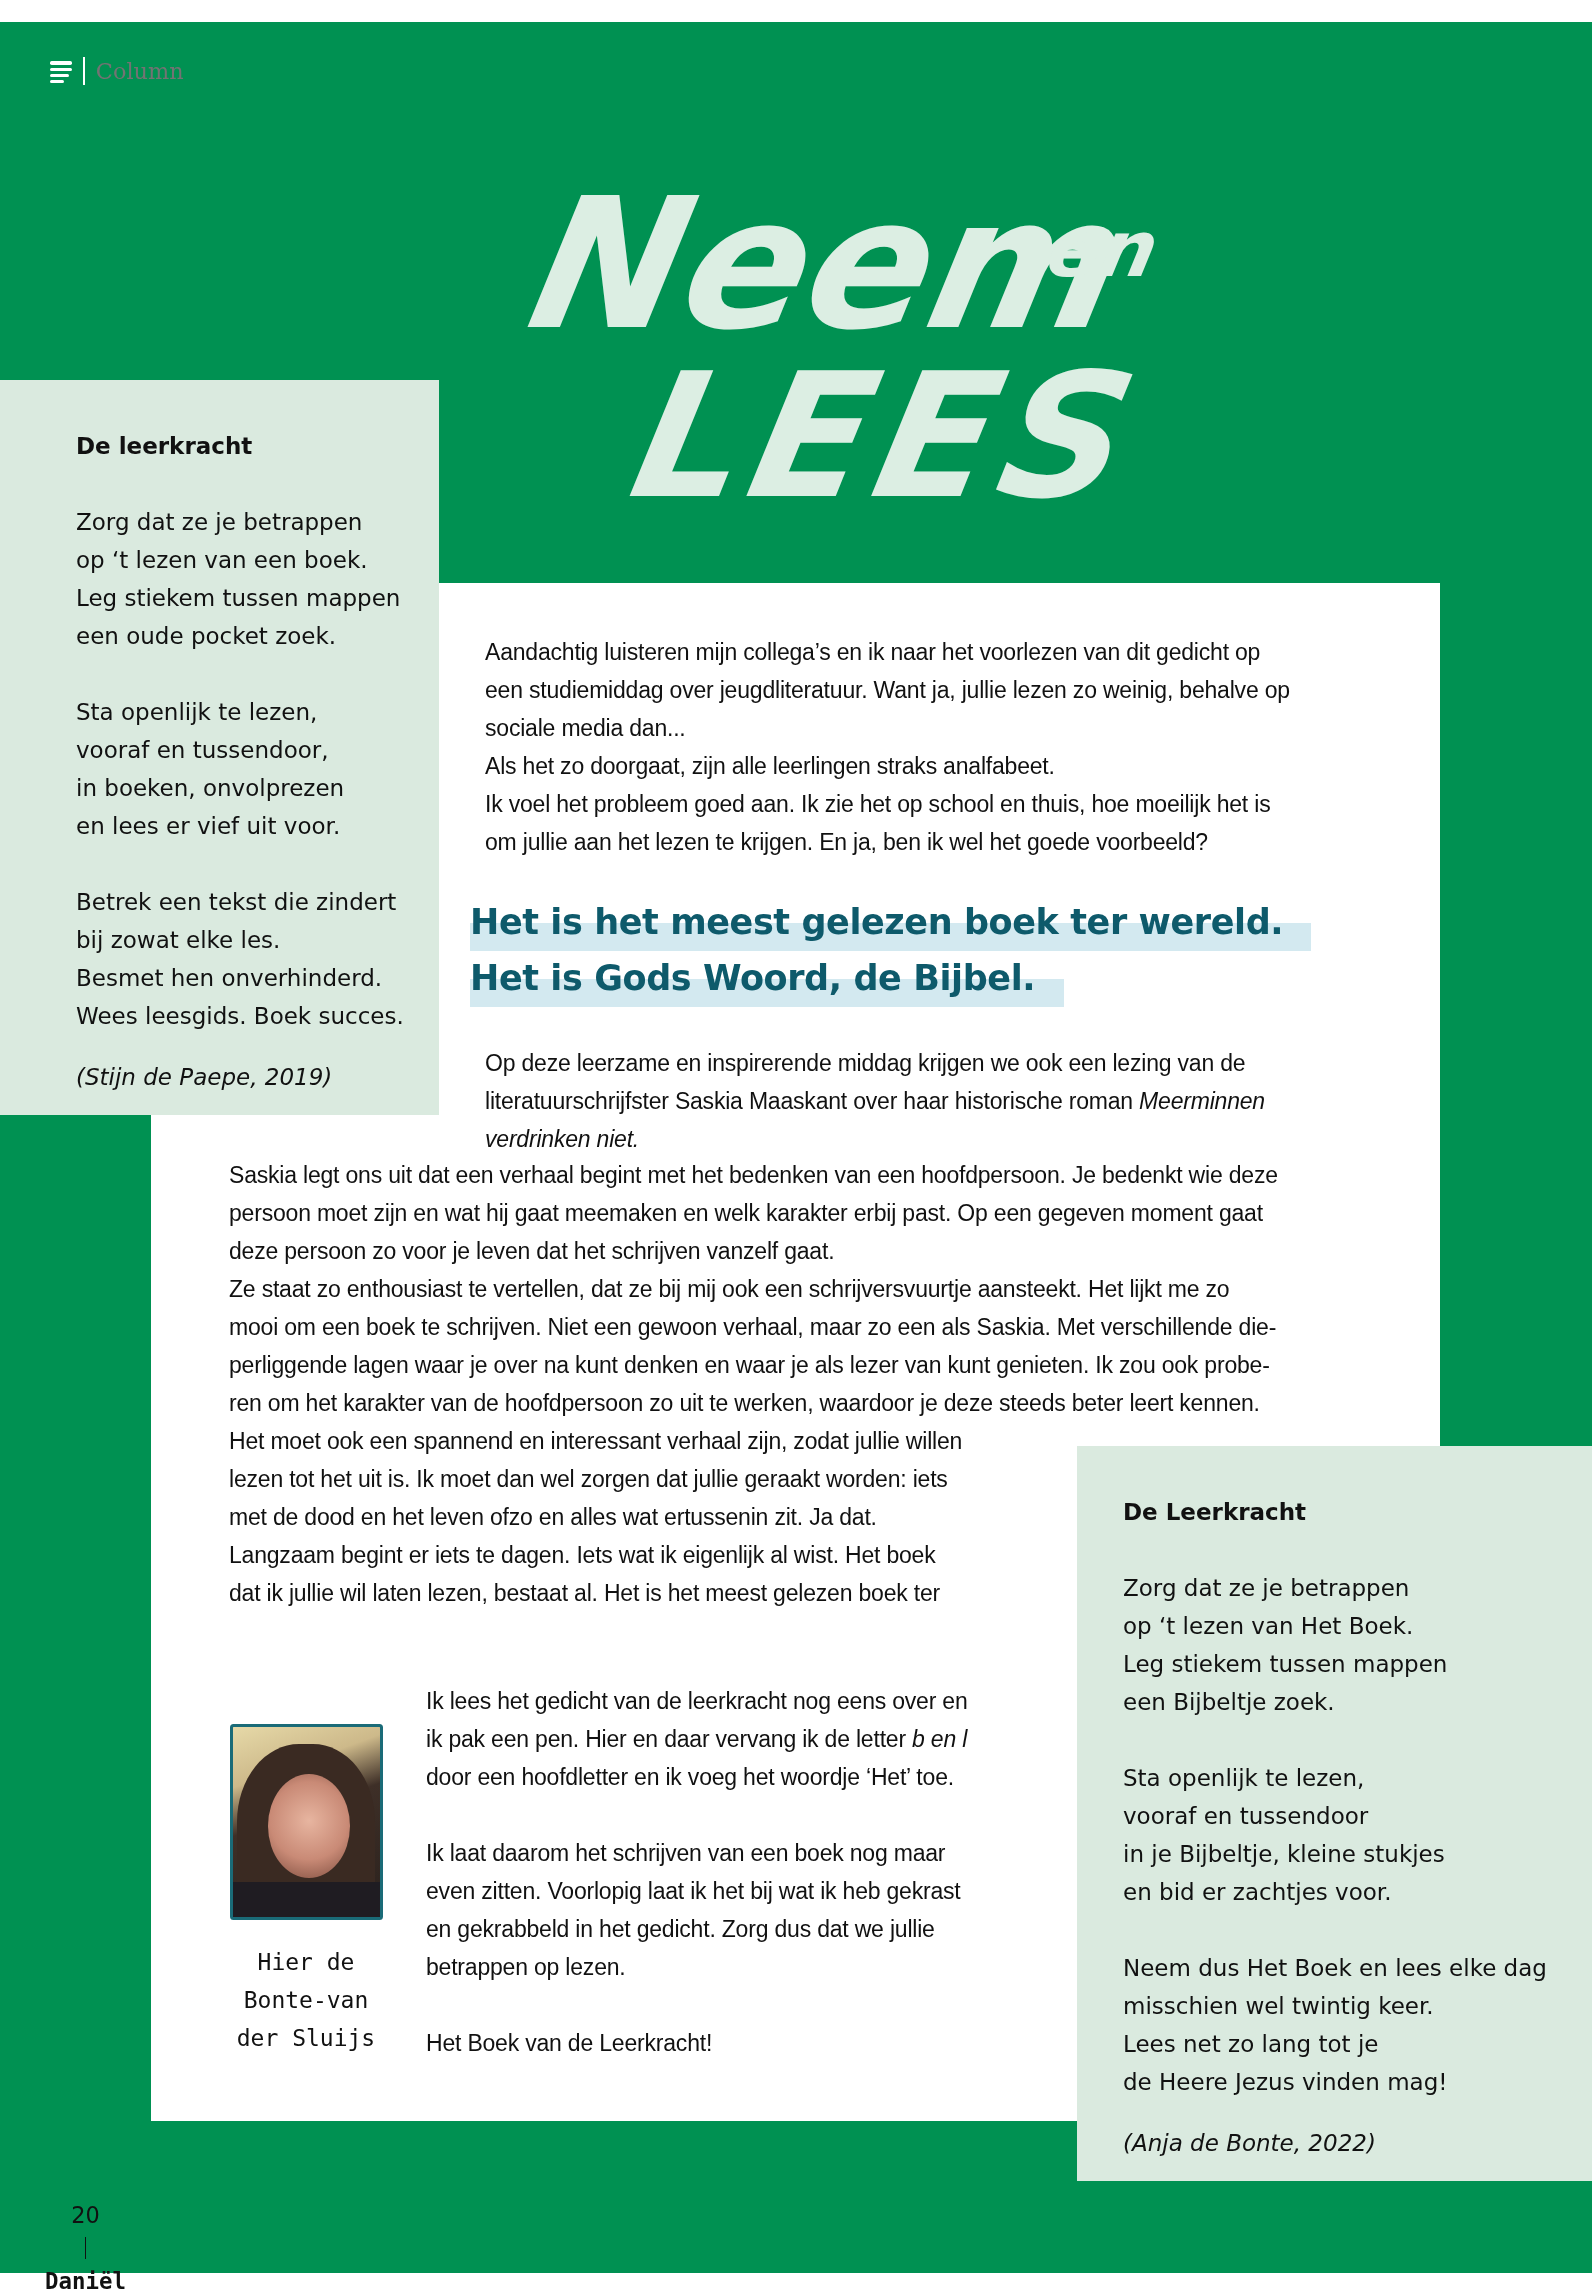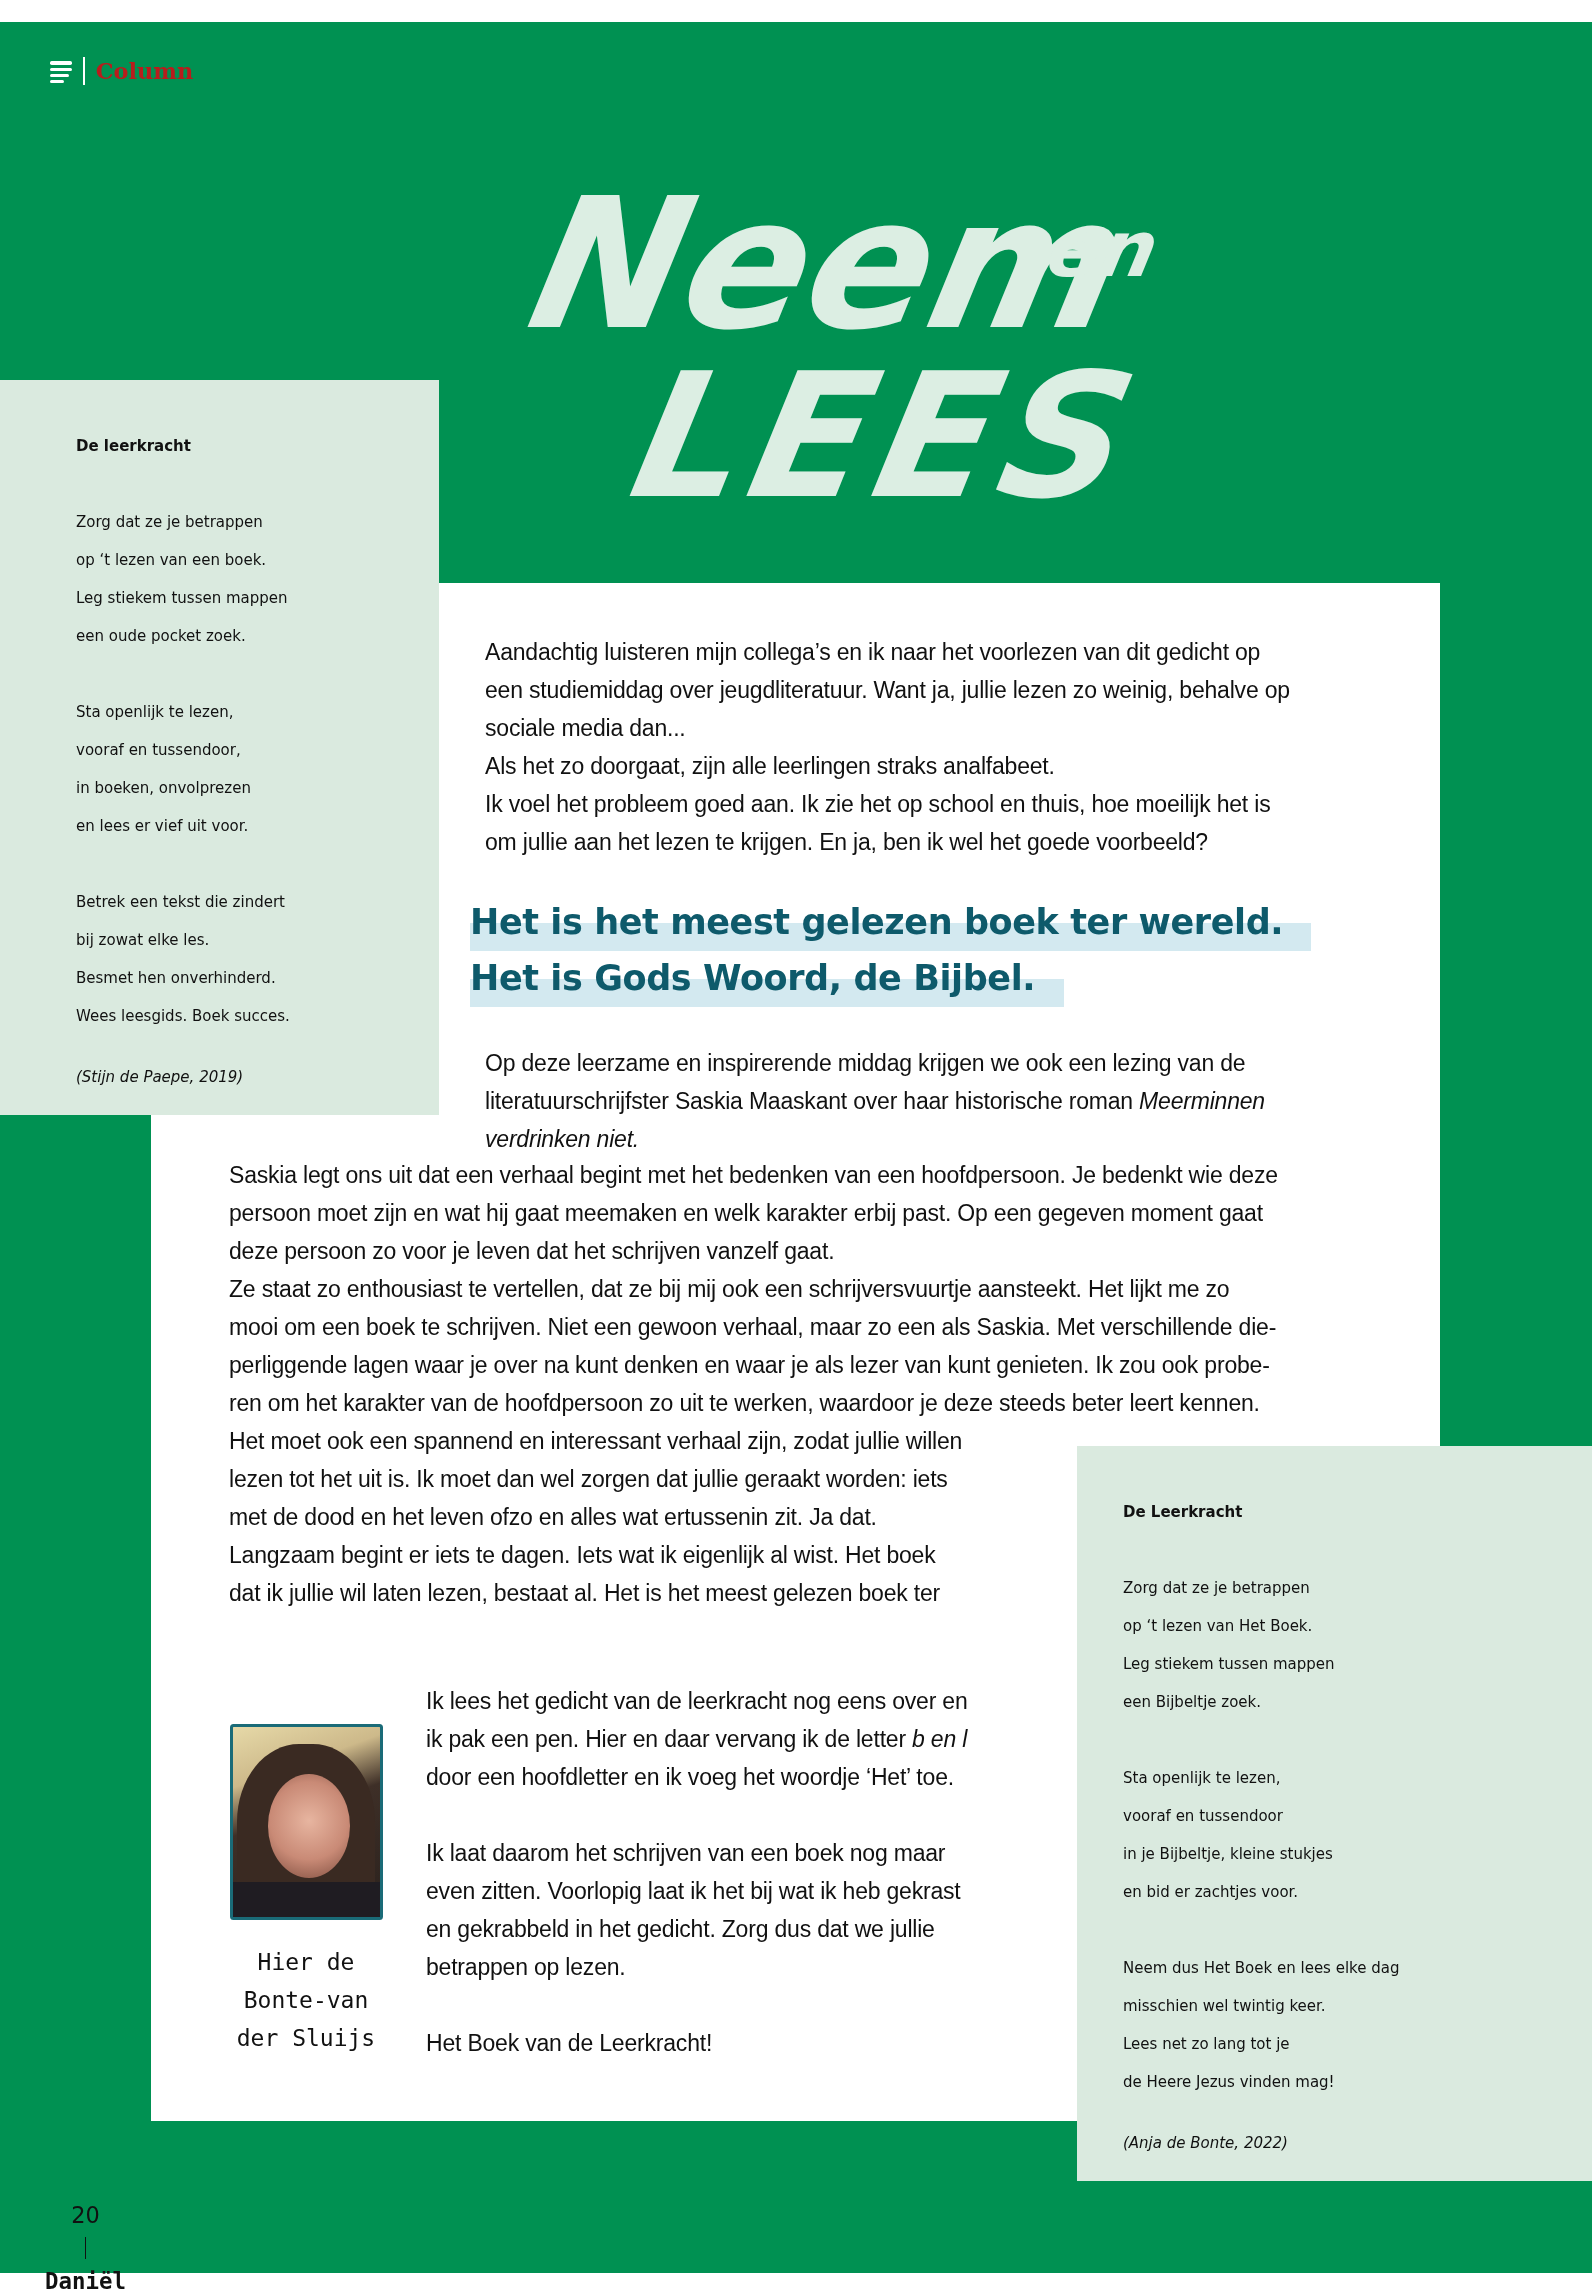--- a/index.html
+++ b/index.html
@@ -3,28 +3,28 @@
 <meta charset="utf-8">
 <style>
   html,body{margin:0;padding:0;}
   body{width:1592px;height:2295px;position:relative;background:#ffffff;overflow:hidden;font-family:"DejaVu Sans",sans-serif;color:#111;}
   .abs{position:absolute;}
   #green{left:0;top:21.6px;width:1592px;height:2251px;background:#009152;}
   #header{left:50px;top:57px;display:flex;align-items:center;gap:10.4px;color:#fff;}
   #hdr-icon{width:22.4px;height:22.4px;position:relative;}
   #hdr-icon span{position:absolute;left:0;height:3.5px;background:#fff;border-radius:1.7px;}
   #hdr-sep{width:2.6px;height:28px;background:#fff;}
-  #hdr-label{font-family:"DejaVu Serif",serif;font-weight:bold;font-size:22.4px;color:#b91c1c;}
+  #hdr-label{font-family:"DejaVu Serif",serif;font-weight:normal;font-size:22.4px;color:#737373;}
   #title svg{overflow:visible;}
   .title-txt{font-family:"DejaVu Sans",sans-serif;font-weight:bold;font-style:italic;fill:#dceee3;}
   #left-box{left:0;top:380px;width:439px;height:735px;background:#daeadf;}
   #white-box-top{left:439px;top:583px;width:1001px;height:863px;background:#fff;}
   #white-box-bot{left:151px;top:1115px;width:1289px;height:1006px;background:#fff;}
   #right-box{left:1077px;top:1446px;width:515px;height:735px;background:#daeadf;}
-  .poem{font-size:15px;line-height:38px;color:#111;}
+  .poem{font-size:23px;line-height:38px;color:#111;}
   .poem .t{font-weight:bold;}
   .poem .gap{height:38px;}
   .poem .cite{font-style:italic;margin-top:23px;}
   .body{font-family:"Liberation Sans Narrow","Liberation Sans",sans-serif;font-size:23px;line-height:38px;color:#111;letter-spacing:-0.2px;}
   .body p{margin:0;white-space:nowrap;}
   .quote-line{position:absolute;left:470px;font-weight:bold;font-size:35px;color:#0e5a6b;font-family:"DejaVu Sans",sans-serif;letter-spacing:-0.4px;}
   .hl{position:absolute;background:#d3e9f0;height:28px;}
   #photo{left:230px;top:1724px;width:147px;height:190px;border:3.5px solid #1a6b78;border-radius:3.5px;overflow:hidden;background:linear-gradient(160deg,#e6d9a8 0%,#cdb98a 25%,#3e2f27 45%,#2a211d 100%);}
   #photo .face{position:absolute;left:35px;top:47px;width:82px;height:104px;border-radius:50%;background:radial-gradient(circle at 50% 45%,#e7b5a0 0%,#c98a76 55%,#7a4a3c 100%);}
   #photo .hair{position:absolute;left:4.3px;top:17.3px;width:138px;height:173px;border-radius:45% 45% 20% 20%;background:#3a2a22;}

